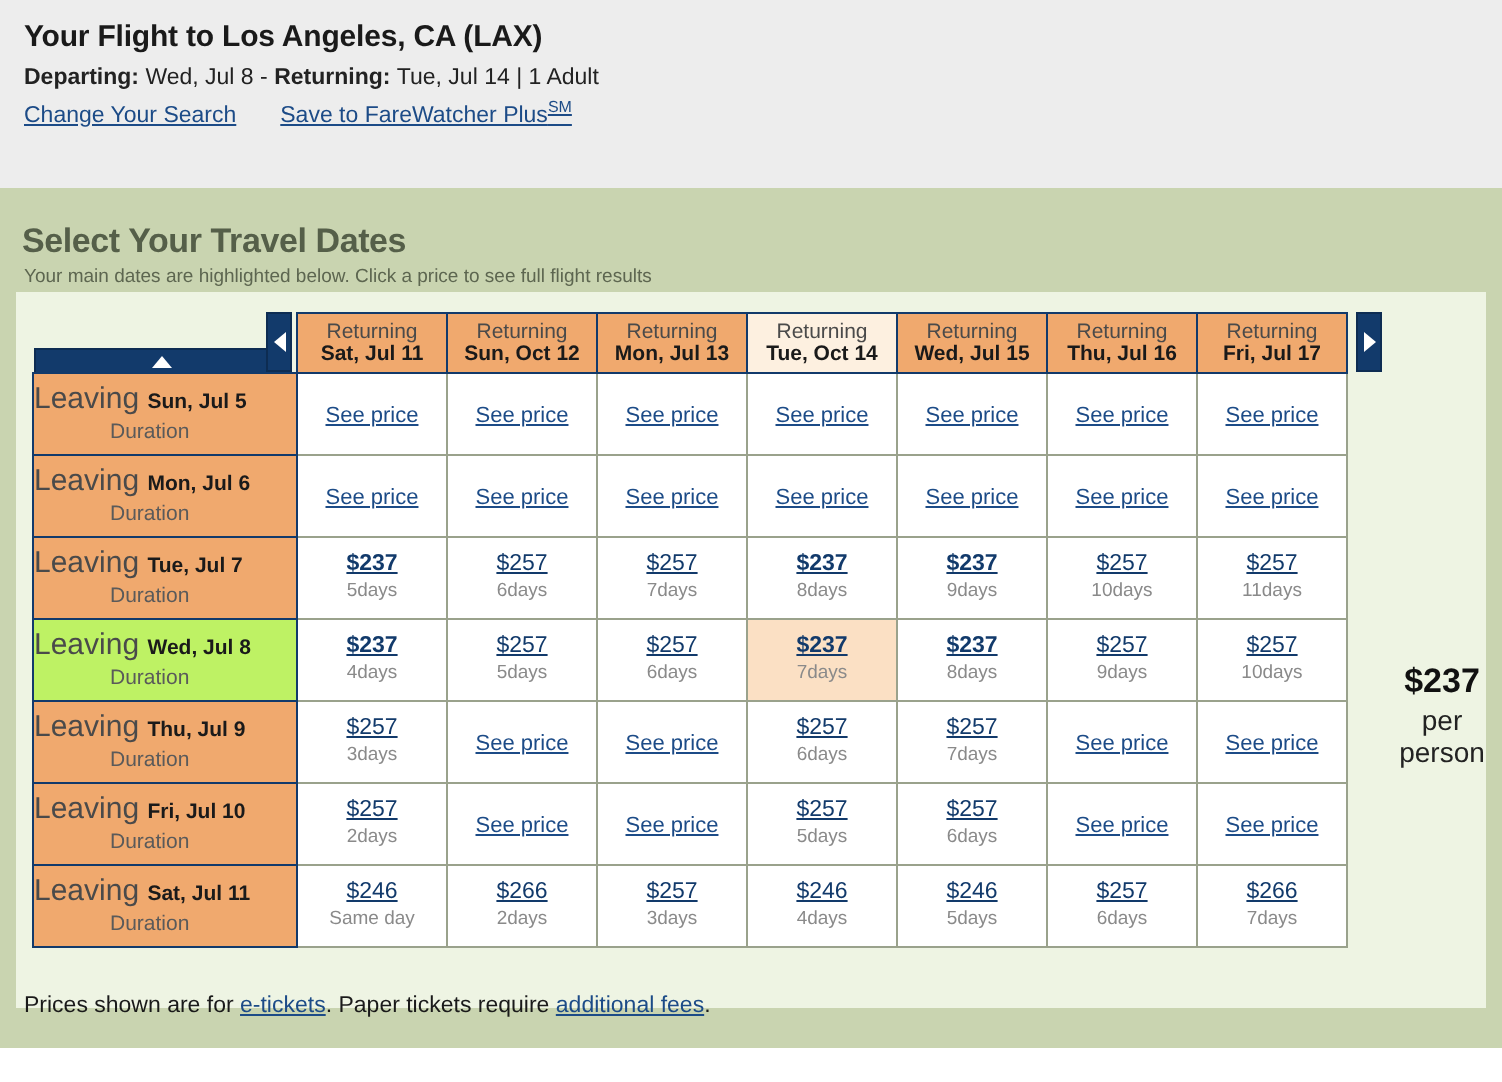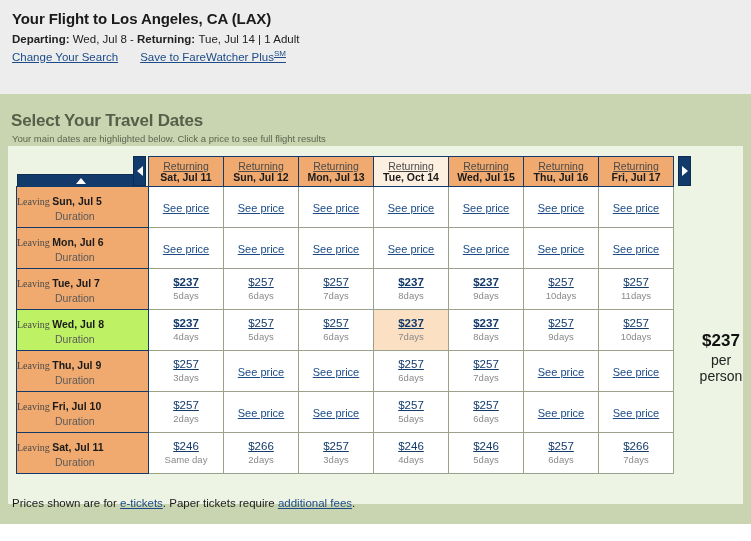--- a/index.html
+++ b/index.html
@@ -113,32 +113,32 @@
   th.colhead {
     width: 75px; height: 30px;
     background: #f0a96e;
     border: 1px solid #123a6b;
     text-align: center;
     font-weight: normal;
     line-height: 1.0;
     padding: 2px 0 0 0;
   }
   th.colhead.hl { background: #fdf0e0; }
-  th.colhead .lbl { display:block; font-size: 10.5px; color: #4a4a4a; text-decoration: underline; }
+  th.colhead .lbl { display:block; font-size: 10.5px; color: #4a4a4a; }
   th.colhead .dte { display:block; font-size: 10.5px; color: #1a1a1a; font-weight: bold; margin-top: 1px; }
 
   td.rowhead {
     width: 132px; height: 41px;
     background: #f0a96e;
     border: 1px solid #123a6b;
     padding: 4px 0 0 8px;
     line-height: 1.25;
   }
   td.rowhead.hl { background: #bef264; }
-  td.rowhead .lv { font-size: 10px; color: #4a4a4a; font-family: Liberation Serif, serif; }
+  td.rowhead .lv { font-size: 15px; color: #4a4a4a; }
   td.rowhead .dt { font-size: 10.5px; color: #1a1a1a; font-weight: bold; }
   td.rowhead .dur { display: block; font-size: 10.5px; color: #5a5a5a; margin-left: 38px; }
 
   td.price {
     width: 75px; height: 41px;
     background: #ffffff;
     border: 1px solid #9aa28c;
     text-align: center;
     vertical-align: middle;
     line-height: 1.15;
@@ -215,21 +215,21 @@
         <thead>
           <tr>
             <td class="corner-cell"></td>
 
           <th class="colhead">
                 <span class="lbl">Returning</span>
                 <span class="dte">Sat, Jul 11</span>
               </th>
               <th class="colhead">
                 <span class="lbl">Returning</span>
-                <span class="dte">Sun, Jul 12</span>
+                <span class="dte">Sun, Oct 12</span>
               </th>
               <th class="colhead">
                 <span class="lbl">Returning</span>
                 <span class="dte">Mon, Jul 13</span>
               </th>
               <th class="colhead hl">
                 <span class="lbl">Returning</span>
                 <span class="dte">Tue, Oct 14</span>
               </th>
               <th class="colhead">

